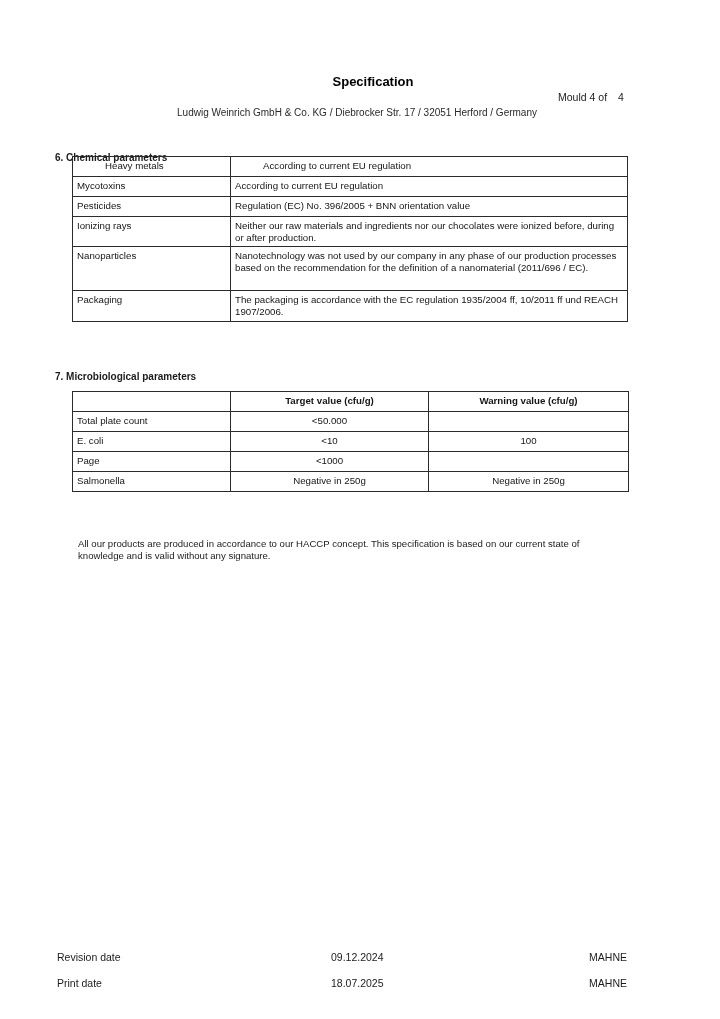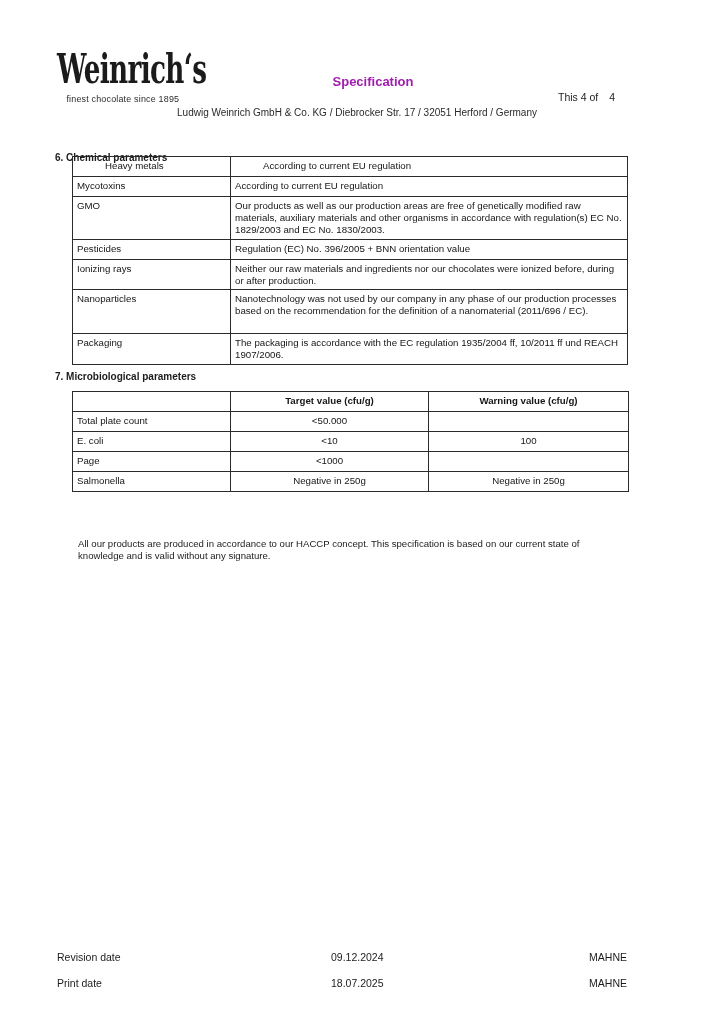--- a/index.html
+++ b/index.html
@@ -31,21 +31,21 @@
     margin-top: 3px;
     font-size: 9.5px;
     letter-spacing: 0.2px;
     color: #2a2a2a;
     white-space: nowrap;
     transform: scaleX(0.94);
     transform-origin: 0 50%;
   }
   .title {
     position: absolute; left: 0; right: 6px; top: 74px;
-    text-align: center; font-size: 13px; font-weight: bold; color: #a21caf; padding-left: 32px;
+    text-align: center; font-size: 13px; font-weight: bold; color: #000000; padding-left: 32px;
   }
   .pageinfo {
     position: absolute; left: 558px; top: 91px;
     font-size: 10.5px; color: #1c1c1c; white-space: nowrap;
   }
   .pageinfo .pagetotal { margin-left: 11px; }
   .address {
     position: absolute; left: 0; right: 6px; top: 107px;
     text-align: center; font-size: 10px; color: #2a2a2a;
   }
@@ -88,52 +88,42 @@
   .frow2 { top: 977px; }
   .flabel { position: absolute; left: 0; }
   .fdate  { position: absolute; left: 274px; }
   .feditor{ position: absolute; right: 0; }
 </style>
 </head>
 <body>
 
 <div class="page">
 
-  <div class="logo">
-    <div class="brand">
-      <span class="brand-inner">Weinrich‘s</span>
-    </div>
-    <div class="tagline">finest chocolate since 1895</div>
-  </div>
 
   <div class="title">Specification</div>
 
-  <div class="pageinfo"><span>This</span> <span>4</span> <span>of</span><span class="pagetotal">4</span></div>
+  <div class="pageinfo"><span>Mould</span> <span>4</span> <span>of</span><span class="pagetotal">4</span></div>
 
   <div class="address">Ludwig Weinrich GmbH &amp; Co. KG / Diebrocker Str. 17 / 32051 Herford / Germany</div>
 
   <div class="h6">6. Chemical parameters</div>
 
   <table class="t1">
     <colgroup>
         <col class="c1">
         <col>
       </colgroup>
     <tbody>
       <tr class="r1">
         <td>Heavy metals</td>
         <td>According to current EU regulation</td>
       </tr>
       <tr class="r2">
         <td>Mycotoxins</td>
         <td>According to current EU regulation</td>
-      </tr>
-      <tr class="r3">
-        <td>GMO</td>
-        <td>Our products as well as our production areas are free of genetically modified raw materials, auxiliary materials and other organisms in accordance with regulation(s) EC No. 1829/2003 and EC No. 1830/2003.</td>
       </tr>
       <tr class="r4">
         <td>Pesticides</td>
         <td>Regulation (EC) No. 396/2005 + BNN orientation value</td>
       </tr>
       <tr class="r5">
         <td>Ionizing rays</td>
         <td>Neither our raw materials and ingredients nor our chocolates were ionized before, during or after production.</td>
       </tr>
       <tr class="r6">

